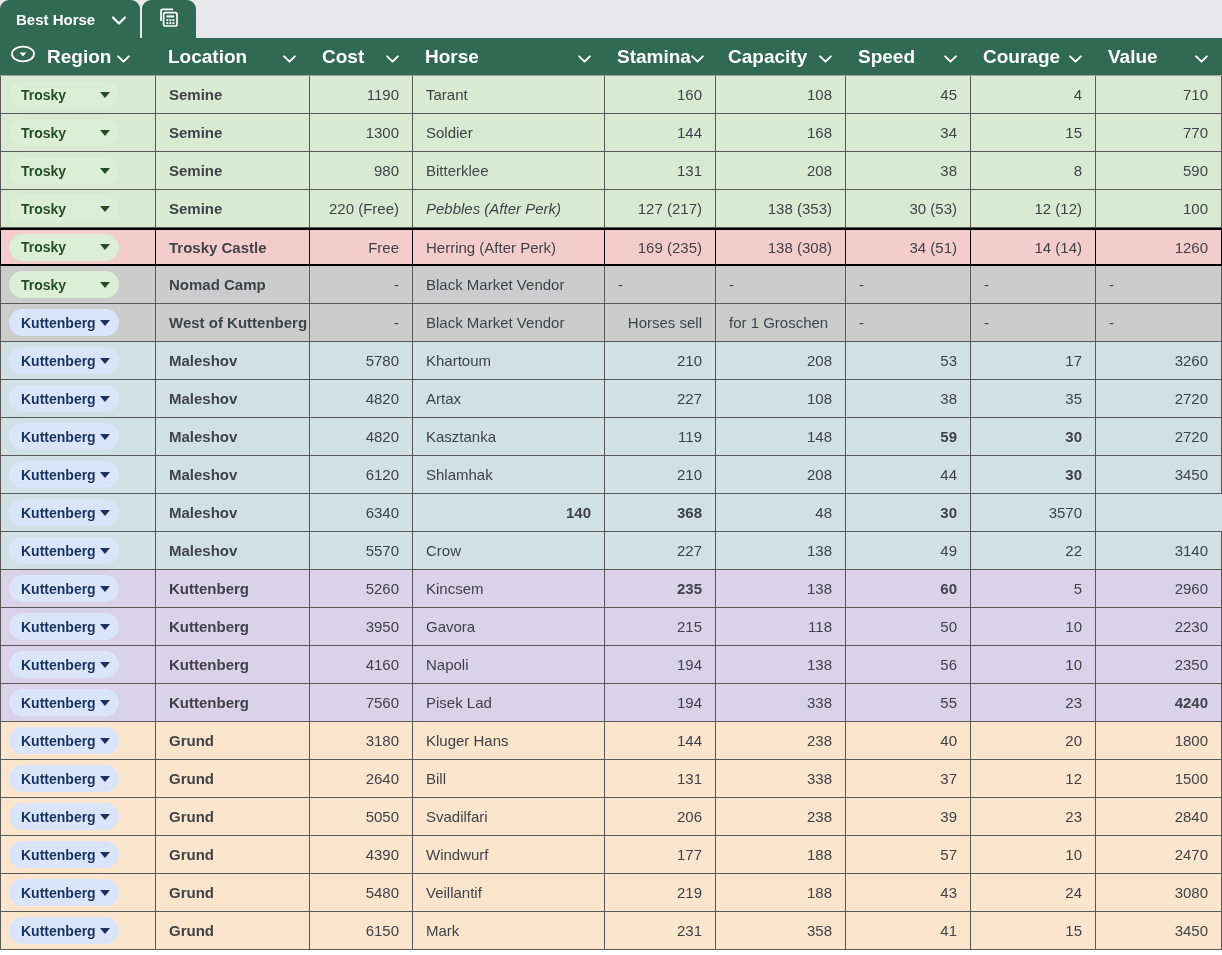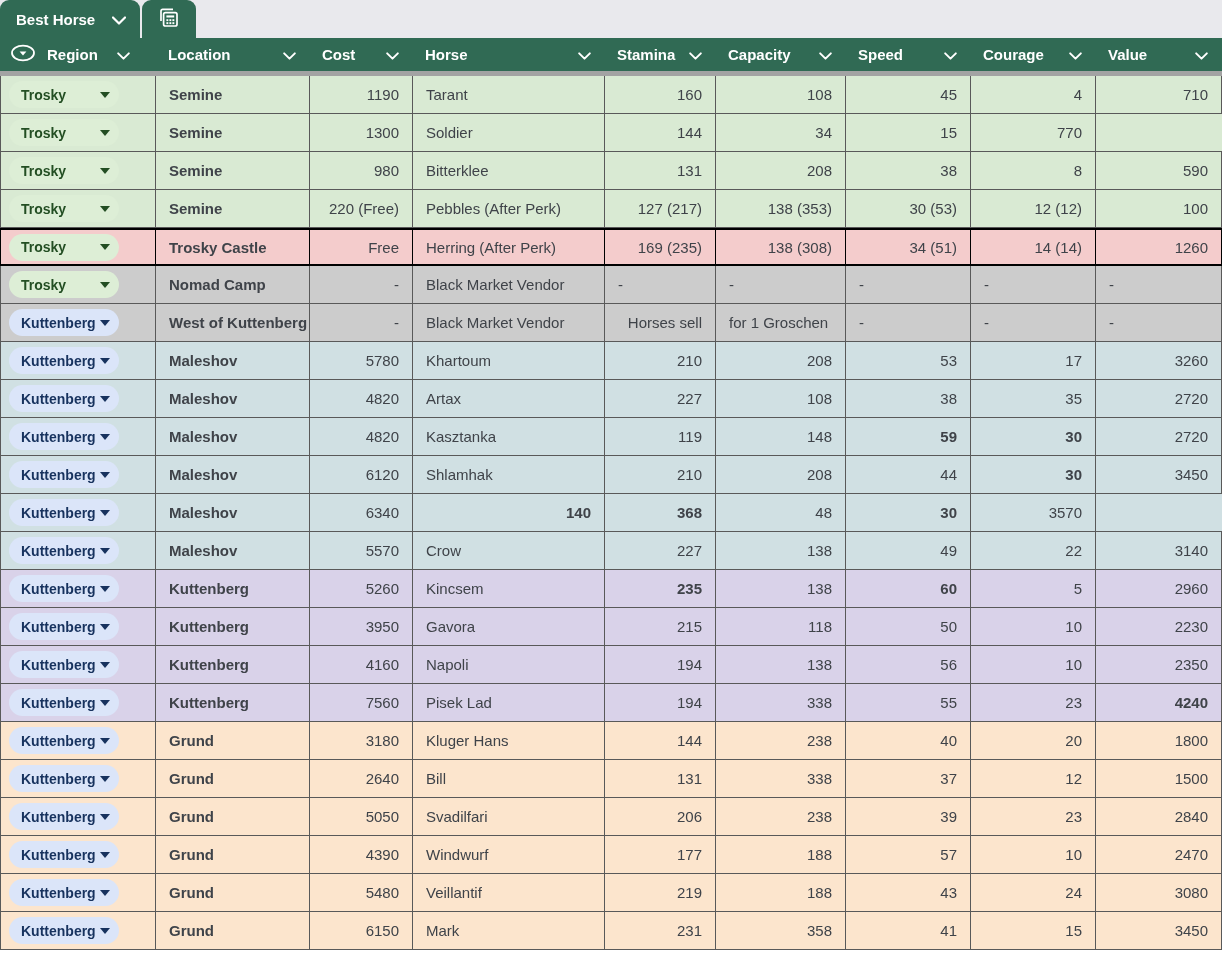--- a/index.html
+++ b/index.html
@@ -8,22 +8,22 @@
 
   
   .tabbar{height:38px;background:var(--tabbar-bg,#e9e9ed);display:flex;align-items:flex-end;}
   .tab{height:38px;background:var(--header-bg,#306a54);border-radius:9px 9px 0 0;
        display:flex;align-items:center;color:#fff;font-weight:bold;font-size:15px;cursor:pointer;}
   .tab.main{width:140px;padding:0 14px 0 16px;justify-content:space-between;box-sizing:border-box;}
   .tab.iconic{width:54px;margin-left:2px;justify-content:center;}
 
   
   .grid-row{display:grid;grid-template-columns:156px 154px 103px 192px 111px 130px 125px 125px 126px;}
-  .thead{height:38px;background:var(--header-bg,#306a54);color:#fff;font-weight:bold;font-size:15px;
-         border-bottom:5px solid #a3a3a3;box-sizing:border-box;}
+  .thead{height:38px;background:var(--header-bg,#306a54);color:#fff;font-weight:bold;font-size:19px;
+         border-bottom:1px solid #a3a3a3;box-sizing:border-box;}
   .hcell{display:flex;align-items:center;justify-content:space-between;padding:0 14px 0 12px;cursor:pointer;}
   .hcell.first{padding-left:10px;padding-right:26px;}
   .hcell .hleft{display:flex;align-items:center;gap:11px;}
 
   .row{height:38px;box-sizing:border-box;border-bottom:1px solid var(--border,#595959);}
   .cell{display:flex;align-items:center;padding:0 13px;font-size:15px;color:var(--text,#3f4349);
         border-right:1px solid var(--border,#595959);box-sizing:border-box;overflow:hidden;white-space:nowrap;}
   .cell:first-child{border-left:1px solid var(--border,#595959);padding:0 8px;}
   .cell.bold{font-weight:bold;}
   .row.highlight{border-top:2px solid #000;border-bottom:2px solid #000;}
@@ -154,20 +154,21 @@
         <div class="cell" style="justify-content: flex-start;">
           <span class="chip" style="background: rgb(221, 238, 214); color: rgb(35, 78, 35);">
             <span>Trosky</span>
             <span class="tri"></span>
           </span>
         </div>
         <div class="cell bold" style="justify-content: flex-start;">Semine</div>
         <div class="cell" style="justify-content: flex-end;">1300</div>
         <div class="cell" style="justify-content: flex-start;">Soldier</div>
         <div class="cell" style="justify-content: flex-end;">144</div>
+        <div class="cell" style="justify-content: flex-end;">168</div>
         <div class="cell" style="justify-content: flex-end;">34</div>
         <div class="cell" style="justify-content: flex-end;">15</div>
         <div class="cell" style="justify-content: flex-end;">770</div>
       </div>
       <div class="grid-row row" style="background: rgb(217, 234, 211);">
         <div class="cell" style="justify-content: flex-start;">
           <span class="chip" style="background: rgb(221, 238, 214); color: rgb(35, 78, 35);">
             <span>Trosky</span>
             <span class="tri"></span>
           </span>
@@ -183,21 +184,21 @@
       </div>
       <div class="grid-row row" style="background: rgb(217, 234, 211);">
         <div class="cell" style="justify-content: flex-start;">
           <span class="chip" style="background: rgb(221, 238, 214); color: rgb(35, 78, 35);">
             <span>Trosky</span>
             <span class="tri"></span>
           </span>
         </div>
         <div class="cell bold" style="justify-content: flex-start;">Semine</div>
         <div class="cell" style="justify-content: flex-end;">220 (Free)</div>
-        <div class="cell" style="justify-content: flex-start;">Pebbles (After Perk)</div>
+        <div class="cell" style="justify-content: flex-start; font-style: italic;">Pebbles (After Perk)</div>
         <div class="cell" style="justify-content: flex-end;">127 (217)</div>
         <div class="cell" style="justify-content: flex-end;">138 (353)</div>
         <div class="cell" style="justify-content: flex-end;">30 (53)</div>
         <div class="cell" style="justify-content: flex-end;">12 (12)</div>
         <div class="cell" style="justify-content: flex-end;">100</div>
       </div>
       <div class="grid-row row highlight" style="background: rgb(244, 204, 204);">
         <div class="cell" style="justify-content: flex-start;">
           <span class="chip" style="background: rgb(221, 238, 214); color: rgb(35, 78, 35);">
             <span>Trosky</span>

